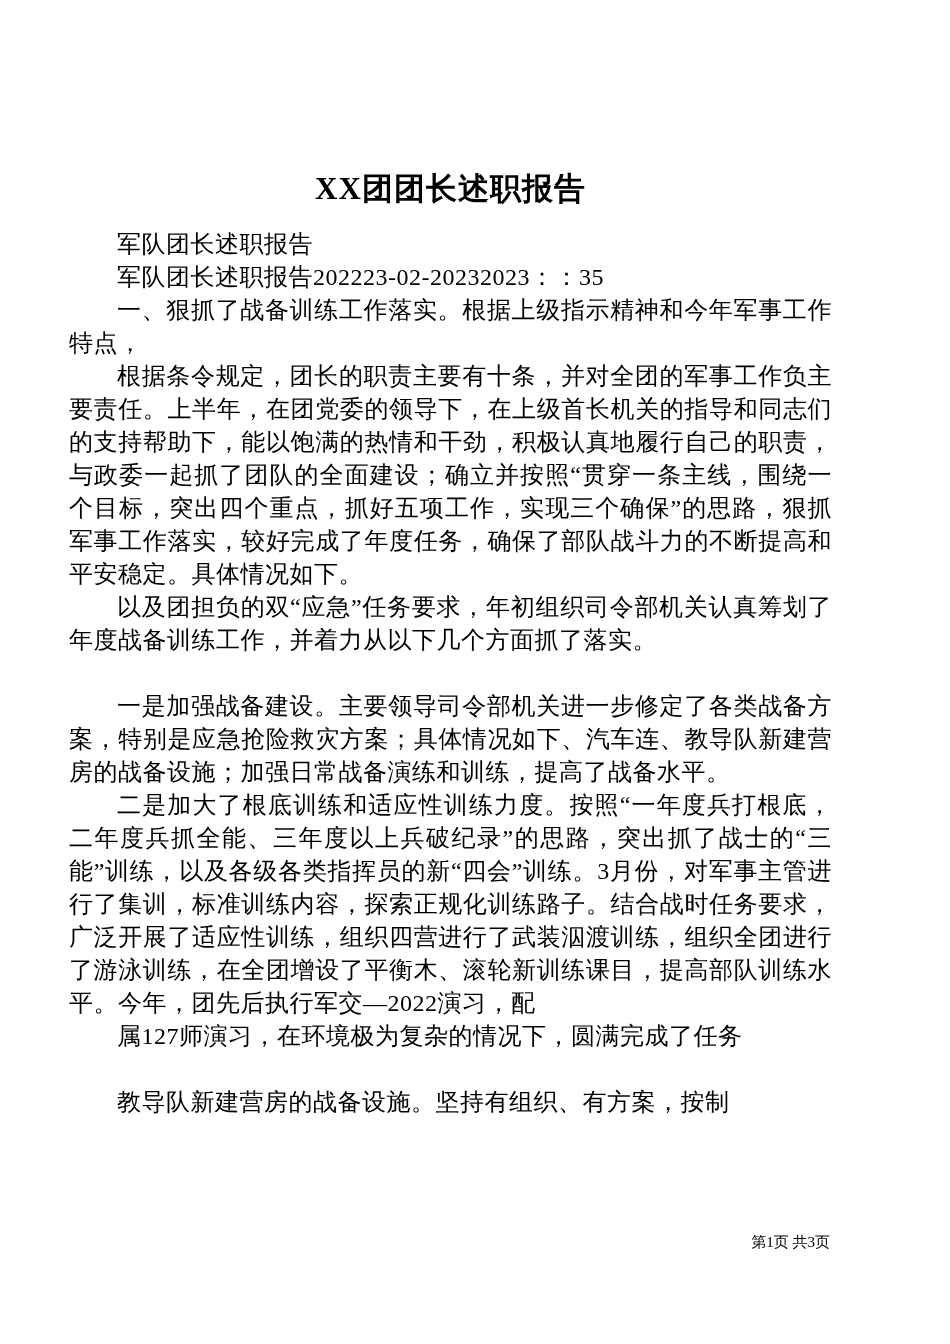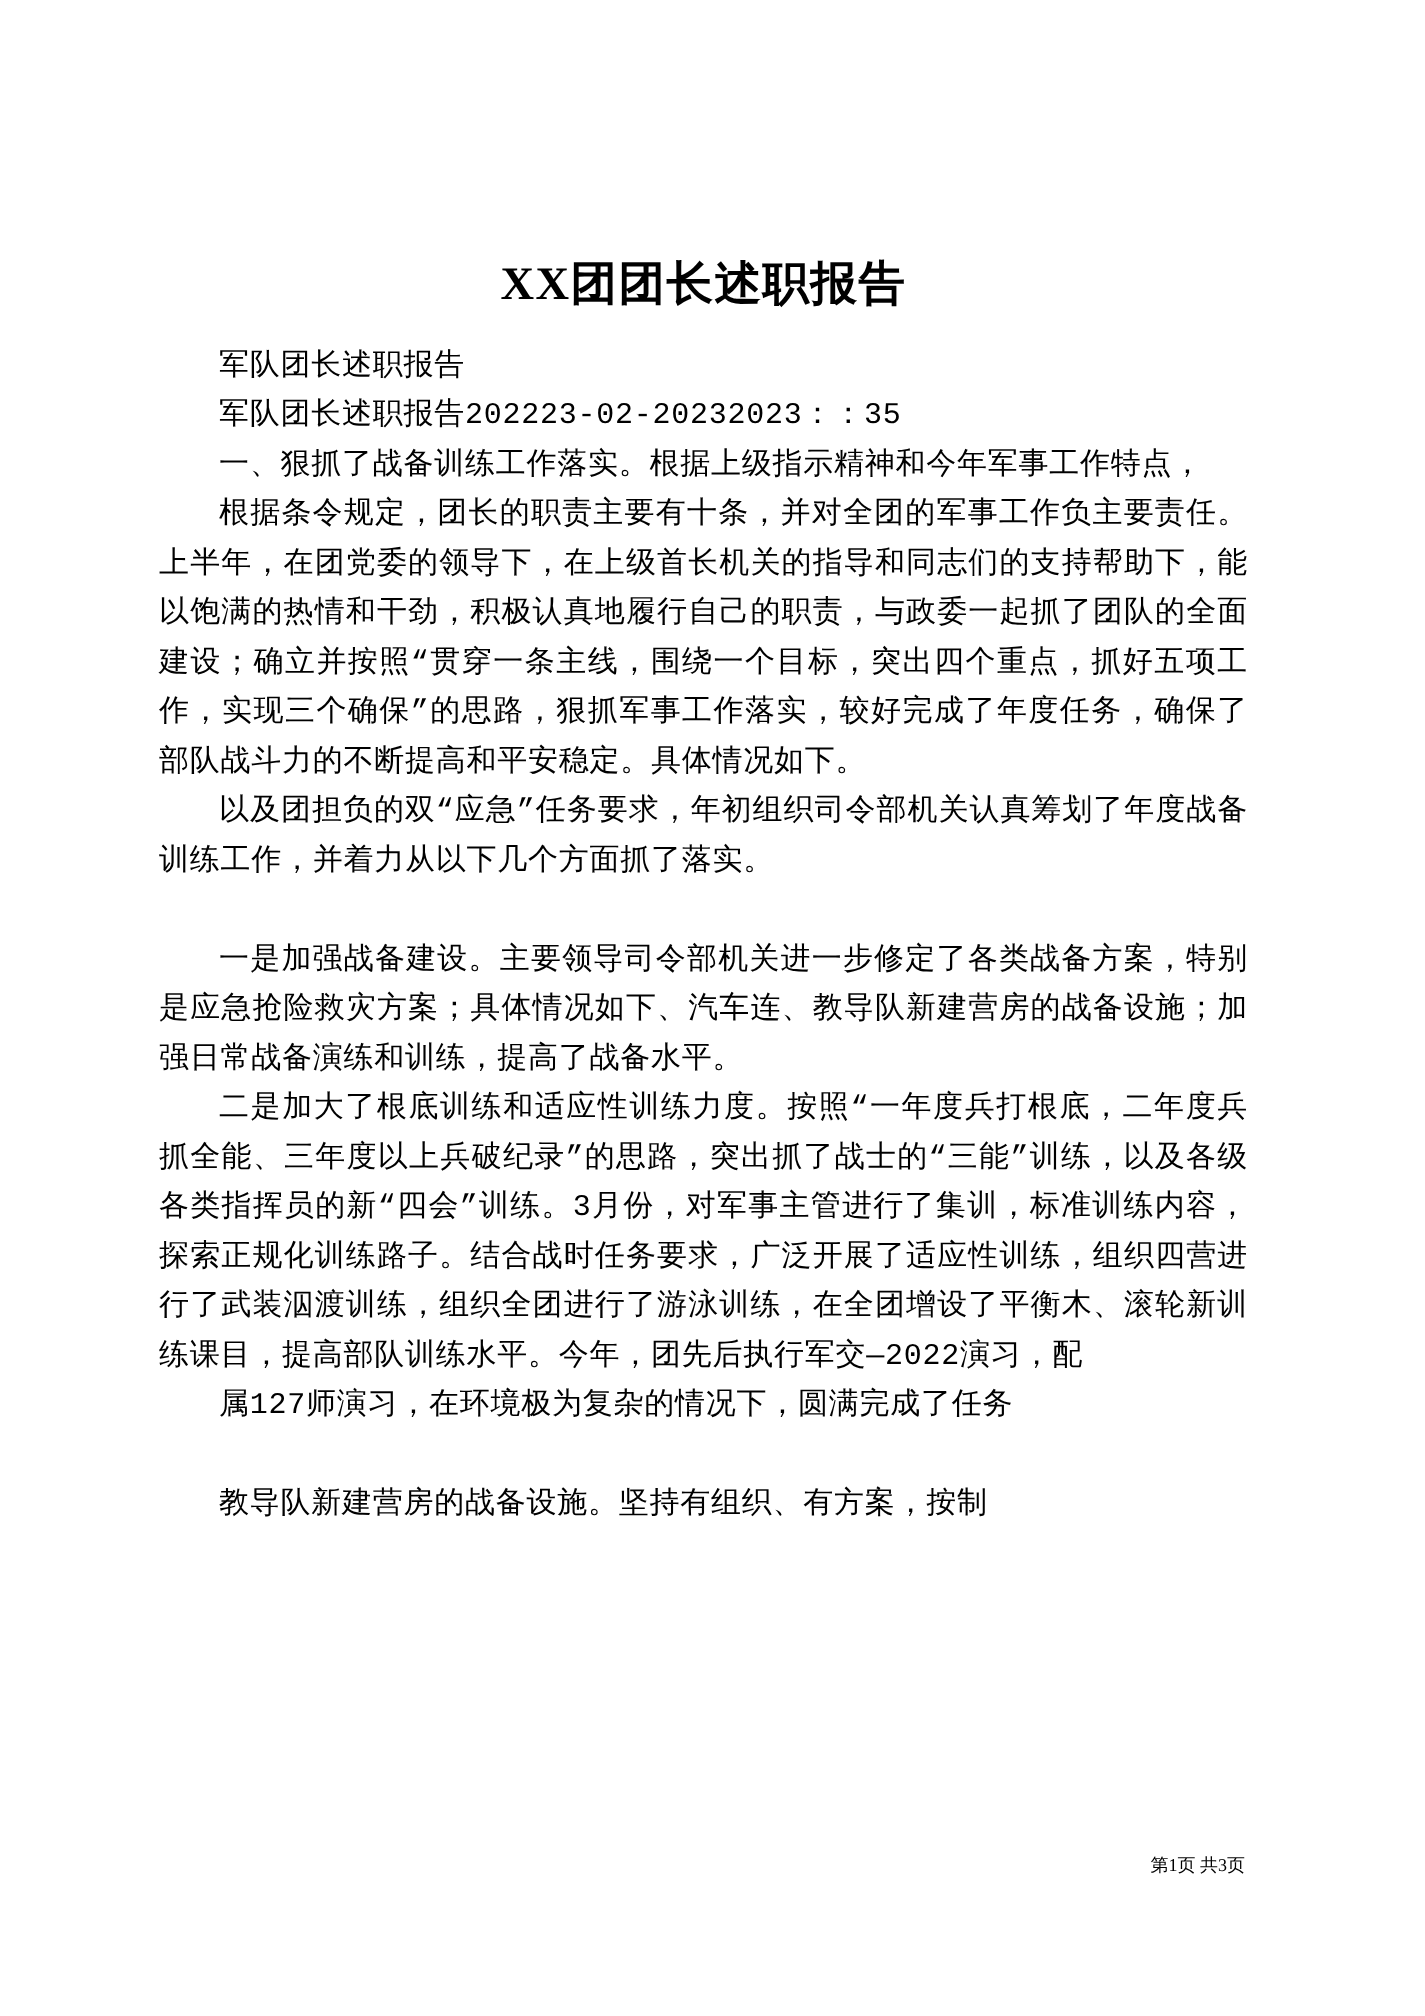--- a/index.html
+++ b/index.html
@@ -7,50 +7,49 @@
     padding: 0;
     background: #ffffff;
   }
   .page {
     position: relative;
     width: 950px;
     height: 1344px;
     margin: 0 auto;
     background: #ffffff;
     box-sizing: border-box;
-    padding: 168px 118px 0 106px;
+    padding: 168px 118px 0 69px;
     font-family: "Liberation Serif", serif;
     color: #000000;
     overflow: hidden;
   }
   .doc-title {
     font-size: 31px;
     font-weight: bold;
     text-align: center;
     letter-spacing: 1px;
     margin: 0 0 18px 0;
   }
   .para {
-    font-size: 20px;
+    font-size: 24px;
     line-height: 33px;
     margin: 0;
     text-align: justify;
     text-indent: 2em;
     letter-spacing: 0.5px;
     word-break: break-all;
-    font-family: Liberation Mono, monospace;
   }
   .para.blank {
     min-height: 33px;
   }
   .page-footer {
     position: absolute;
     right: 120px;
     bottom: 92px;
-    font-size: 12px;
+    font-size: 15px;
     font-family: "Liberation Serif", serif;
     color: #000000;
   }
 </style>
 </head>
 <body>
 
 <div class="page">
 
   <h1 class="doc-title">XX团团长述职报告</h1>

